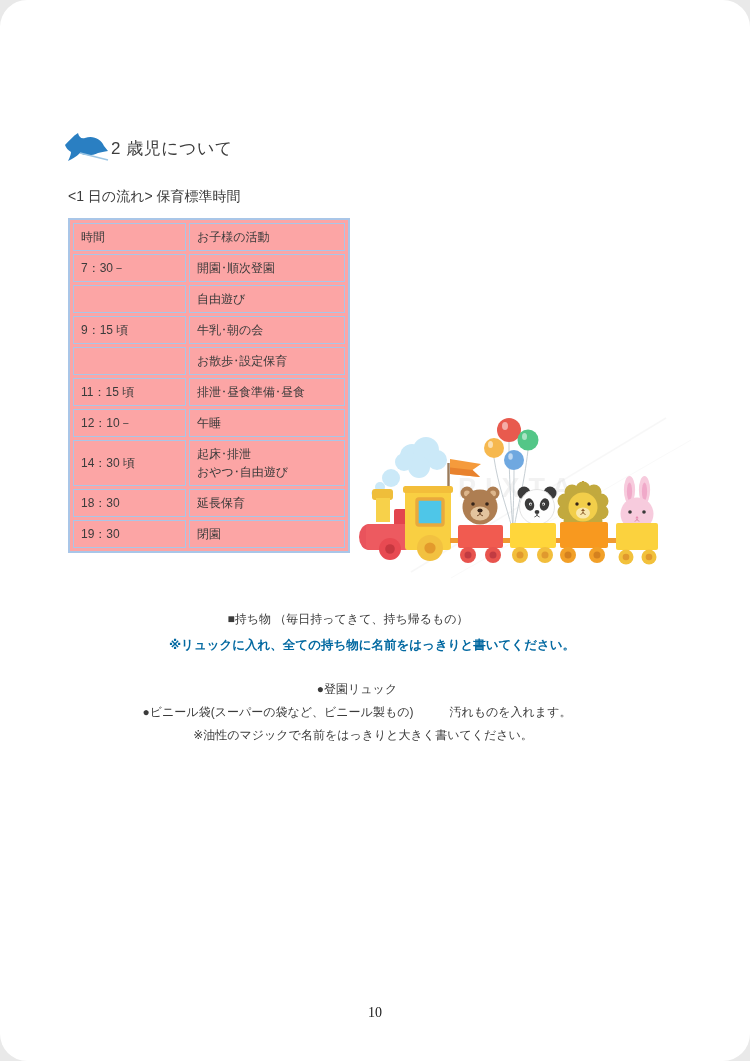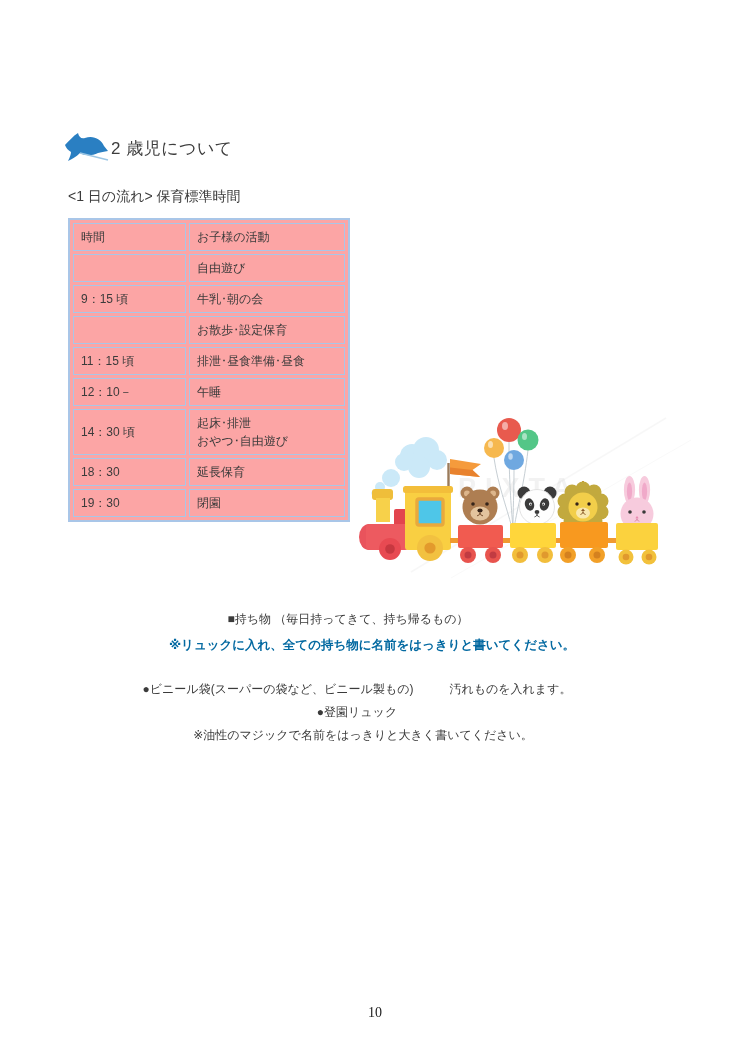--- a/index.html
+++ b/index.html
@@ -1,20 +1,21 @@
 <!DOCTYPE html>
 <html><head>
 <meta charset="utf-8">
 <style>
   html,body { margin:0; padding:0; background:#e9e9e9; }
   .page {
     position:relative; width:750px; height:1061px; margin:0 auto;
     background:#ffffff; overflow:hidden;
     font-family:"Liberation Sans","DejaVu Sans",sans-serif;
     color:#3b3b3b;
+    border-radius:27px;
   }
   
   .heading-row { position:absolute; left:63px; top:129px; display:flex; align-items:flex-start; }
   .heading-icon { width:46px; height:36px; flex:0 0 auto; }
   .heading-title { font-size:17px; color:#3d3d3d; margin-left:2px; margin-top:8px; letter-spacing:0.5px; }
 
   .caption { position:absolute; left:68px; top:188px; font-size:14px; color:#3b3b3b; }
 
   
   .schedule-table {
@@ -62,20 +63,24 @@
     <div class="heading-title">2 歳児について</div>
   </div>
 
   <div class="caption">&lt;1 日の流れ&gt; 保育標準時間</div>
 
   <table class="schedule-table">
     <tbody>
         <tr>
           <td class="col-time">時間</td>
           <td class="col-act">お子様の活動</td>
+        </tr>
+        <tr>
+          <td class="col-time">7：30－</td>
+          <td class="col-act activity">開園･順次登園</td>
         </tr>
         <tr>
           <td class="col-time"></td>
           <td class="col-act activity">自由遊び</td>
         </tr>
         <tr>
           <td class="col-time">9：15 頃</td>
           <td class="col-act activity">牛乳･朝の会</td>
         </tr>
         <tr>
@@ -245,21 +250,21 @@
         <circle cx="270" cy="157" r="3.3" fill="#E0992E"></circle>
       <circle cx="293" cy="157" r="7.5" fill="#F2C13C"></circle>
         <circle cx="293" cy="157" r="3.3" fill="#E0992E"></circle>
     </g>
   </svg>
 
   <div class="belongings">
     <div class="belongings-heading">■持ち物 （毎日持ってきて、持ち帰るもの）</div>
     <div class="belongings-note">※リュックに入れ、全ての持ち物に名前をはっきりと書いてください。</div>
     <div class="belongings-list">
+        <div class="belonging-item">●登園リュック</div>
         <div class="belonging-item">●ビニール袋(スーパーの袋など、ビニール製もの)　　　汚れものを入れます。</div>
-        <div class="belonging-item">●登園リュック</div>
         <div class="belonging-item">　※油性のマジックで名前をはっきりと大きく書いてください。</div>
       </div>
   </div>
 
   <div class="page-number">10</div>
 
 </div>
 
 </body></html>

